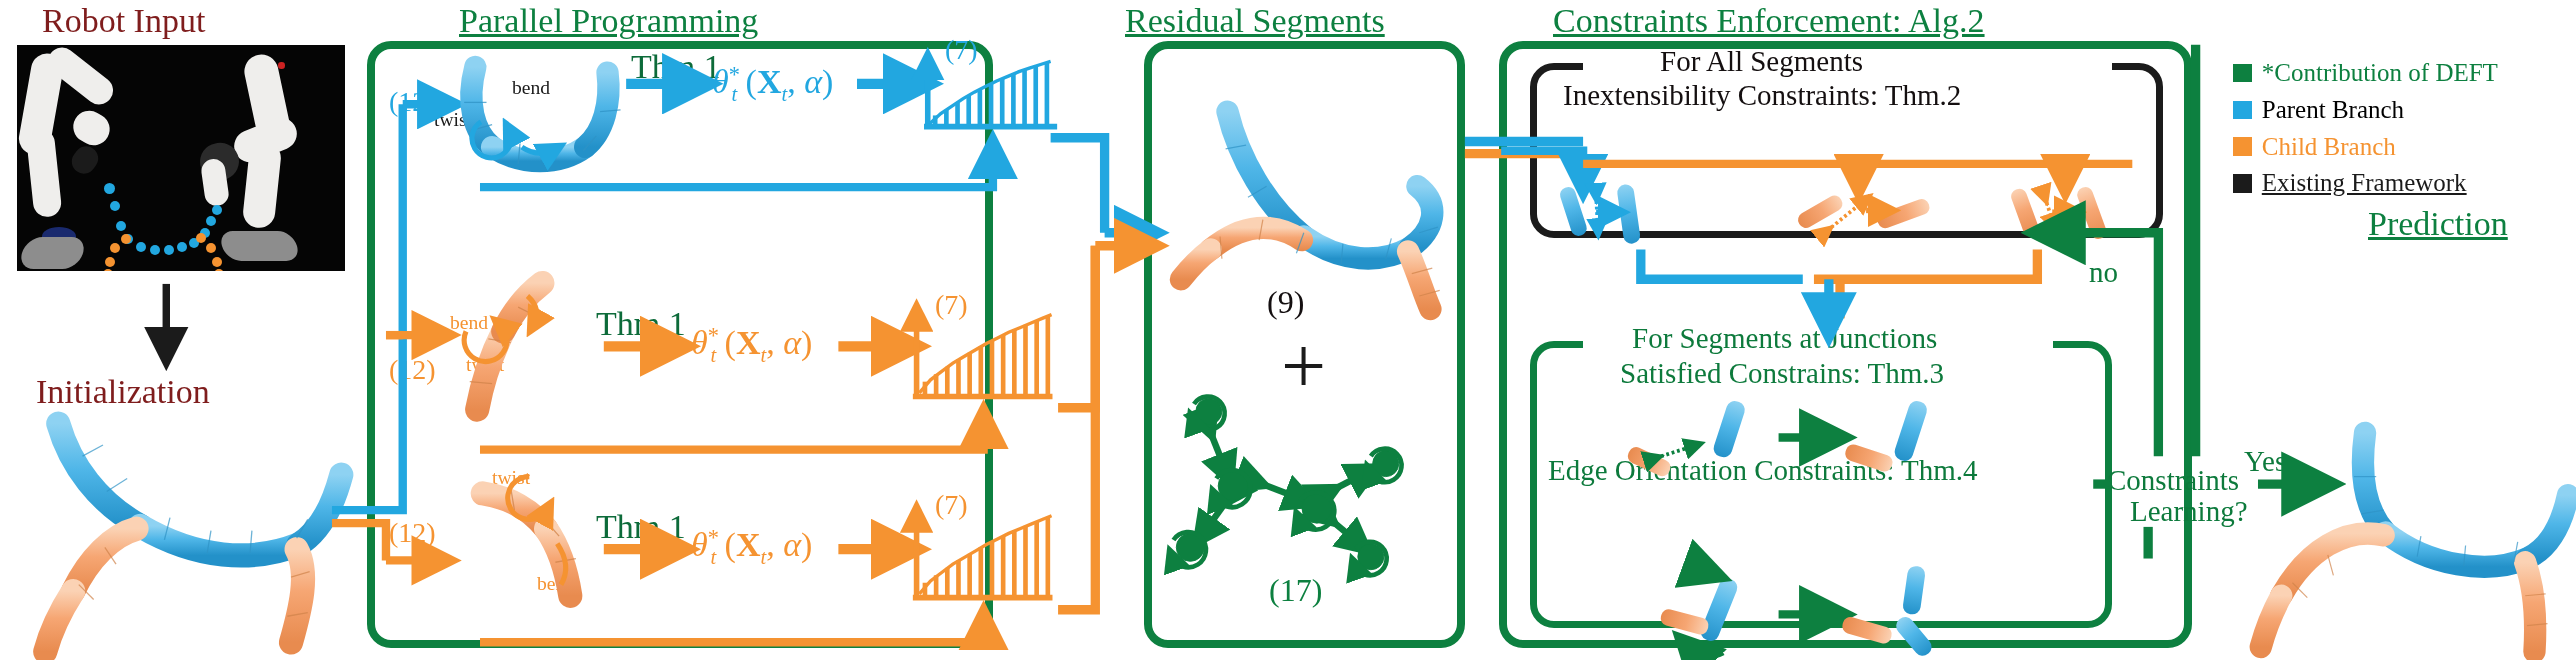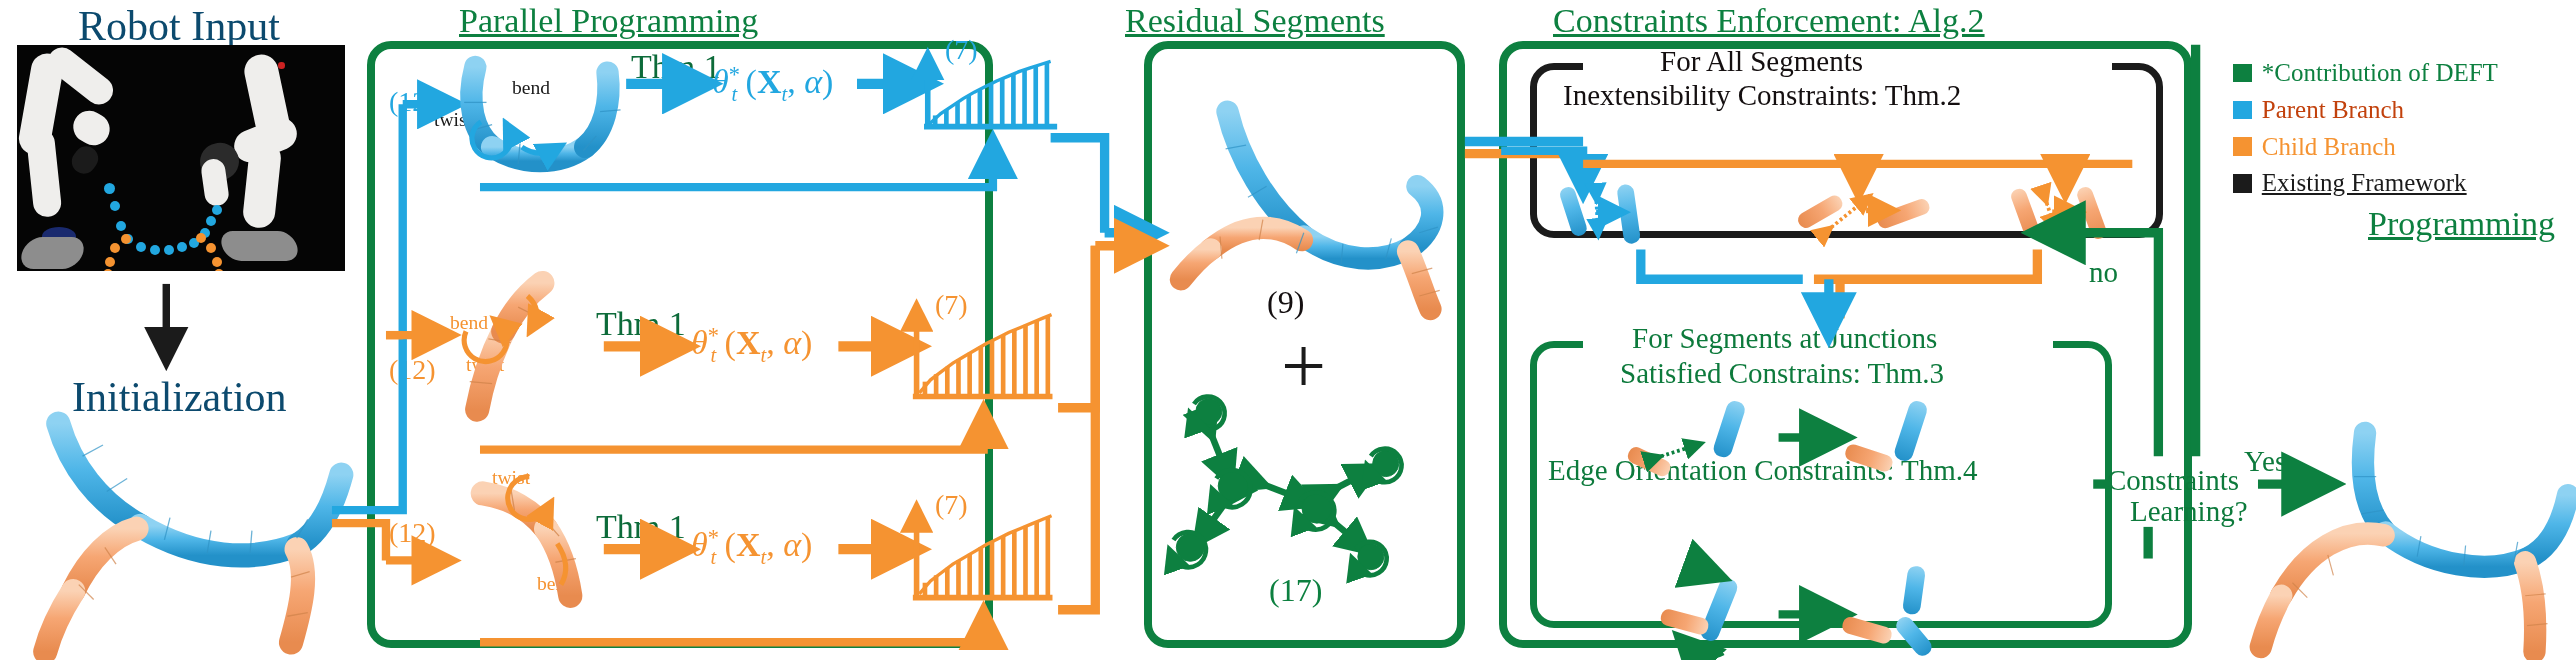--- a/index.html
+++ b/index.html
@@ -2,21 +2,21 @@
 <html style="font-size:15px"><head>
 <meta charset="utf-8">
 <style>
   html,body{margin:0;padding:0;background:#ffffff;}
   body{width:2576px;height:660px;position:relative;overflow:hidden;
        font-family:"Liberation Serif",serif;}
   .abs{position:absolute;}
   .ttl{font-family:"Liberation Serif",serif;font-weight:400;white-space:nowrap;}
 
   
-  .h-black{color:#0c4a6e;font-size:42px;margin-left:36px;}
+  .h-black{color:#7f1d1d;font-size:34px;}
   .h-green{color:#0d8040;font-size:34px;text-decoration:underline;}
 
   
   #legend{left:2233px;top:56px;width:345px;}
   .lg-row{display:flex;align-items:center;height:34px;margin-bottom:2.8px;}
   .lg-sw{width:18.6px;height:18.6px;margin-right:10.2px;flex:0 0 auto;}
   .lg-tx{font-size:25px;white-space:nowrap;font-family:"Liberation Serif",serif;}
 
   
   .rbox{position:absolute;border-style:solid;border-radius:24px;box-sizing:border-box;}
@@ -78,30 +78,30 @@
   <div class="pdot" style="left:195px;top:212px;width:10.2px;height:10.2px;background:#f59331;"></div>
   <div class="pdot" style="left:197px;top:224px;width:10.2px;height:10.2px;background:#f59331;"></div>
   <div class="pdot" style="left:261px;top:17px;width:6.5px;height:6.5px;background:#c22;"></div>
 </div>
 
 <div class="abs ttl h-black" id="t-init" style="left:36px;top:373px;">Initialization</div>
 
 <div class="abs ttl h-green" style="left:459px;top:1.9px;">Parallel Programming</div>
 <div class="abs ttl h-green" style="left:1125px;top:1.9px;">Residual Segments</div>
 <div class="abs ttl h-green" style="left:1553px;top:1.9px;">Constraints Enforcement: Alg.2</div>
-<div class="abs ttl h-green" style="left:2368px;top:205px;">Programming</div>
+<div class="abs ttl h-green" style="left:2368px;top:205px;">Prediction</div>
 
 <div id="legend" class="abs">
   <div class="lg-row">
     <div class="lg-sw" style="background:#0d8040;"></div>
     <div class="lg-tx" style="color:#0d8040;">*Contribution of DEFT</div>
   </div>
   <div class="lg-row">
     <div class="lg-sw" style="background:#22a7e0;"></div>
-    <div class="lg-tx" style="color:#c2410c;">Parent Branch</div>
+    <div class="lg-tx" style="color:#000000;">Parent Branch</div>
   </div>
   <div class="lg-row">
     <div class="lg-sw" style="background:#f59331;"></div>
     <div class="lg-tx" style="color:#f59331;">Child Branch</div>
   </div>
   <div class="lg-row">
     <div class="lg-sw" style="background:#1b1b1b;"></div>
     <div class="lg-tx" style="color:#1b1b1b;text-decoration:underline;">Existing Framework</div>
   </div>
 </div>

